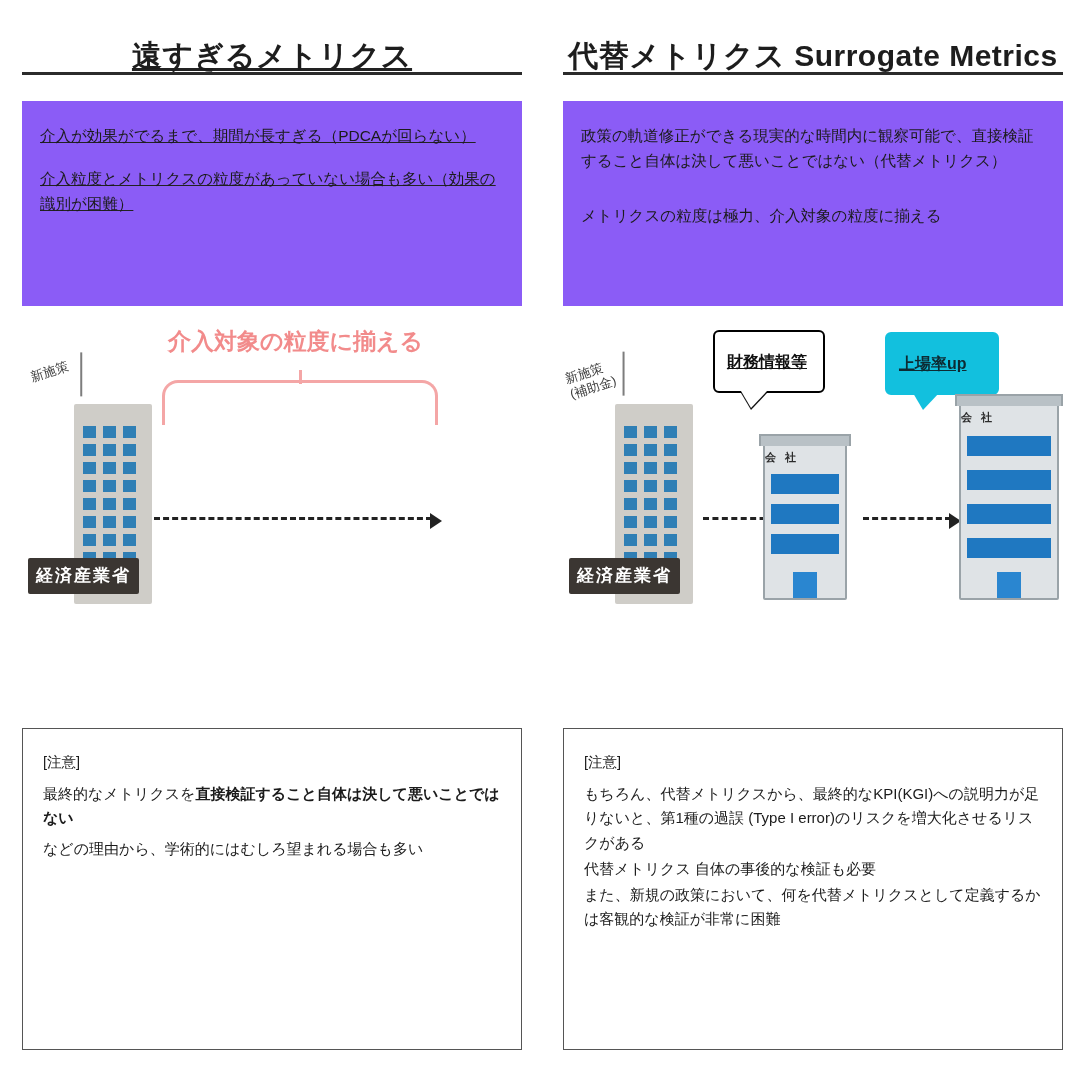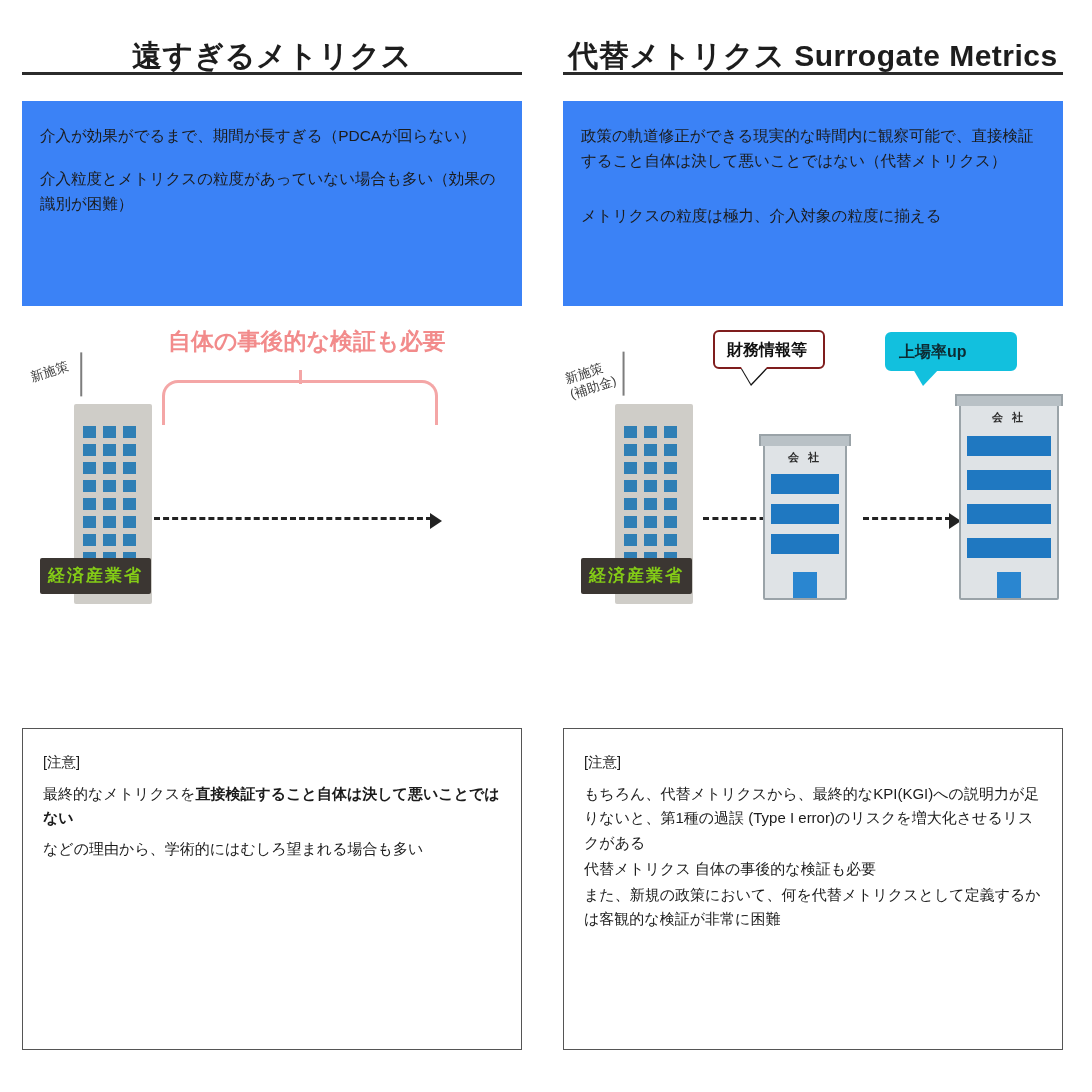--- a/index.html
+++ b/index.html
@@ -20,42 +20,42 @@
     width: 1092px;
     height: 1092px;
     box-sizing: border-box;
   }
   .col {
     position: absolute;
     top: 0;
     width: 500px;
     height: 1092px;
   }
-  .col-left  { left: 22px; }
+  .col-left  { left: 22px; text-decoration: underline; }
   .col-right { left: 563px; }
 
   .col-title {
     text-align: center;
     font-size: 30px;
     font-weight: bold;
     color: #1d1d1d;
     letter-spacing: 0.5px;
     padding-top: 36px;
     height: 56px;
     box-sizing: border-box;
   }
   .title-rule {
     height: 3px;
     background: #2b2b2b;
     margin-top: 16px;
     width: 100%;
   }
 
   .blue-box {
-    background: #3b82f6;
+    background: #8b5cf6;
     margin-top: 26px;
     padding: 22px 18px 24px 18px;
     box-sizing: border-box;
     min-height: 205px;
   }
   .blue-box p {
     margin: 0 0 18px 0;
     font-size: 15.5px;
     line-height: 1.62;
     color: #1b1b1b;
@@ -89,28 +89,27 @@
   }
   .bldg-gray .win-grid span {
     display: block;
     width: 13px;
     height: 12px;
     background: #2f7fb5;
   }
   .label-dark {
     position: absolute;
     background: #3b3632;
-    color: #84cc16;
+    color: #ffffff;
     font-size: 17px;
     font-weight: bold;
     padding: 6px 8px 7px 8px;
     letter-spacing: 2px;
     white-space: nowrap;
     border-radius: 2px;
-    margin-left: 12px;
   }
   .policy-tag {
     position: absolute;
     font-size: 13px;
     color: #3a3a3a;
     transform: rotate(-18deg);
     white-space: nowrap;
     line-height: 1.25;
   }
   .policy-tag .stick {
@@ -196,21 +195,21 @@
     background: #b9c1c6;
     border: 2px solid #9aa3a8;
     border-bottom: none;
     box-sizing: border-box;
   }
   .bldg-blue .cap {
     position: absolute;
     top: 4px;
     left: 0;
     right: 0;
-    text-align: center;
+    text-align: left;
     font-size: 11px;
     font-weight: bold;
     color: #2b2b2b;
     letter-spacing: 3px;
   }
   .bldg-blue .floor {
     position: absolute;
     left: 6px;
     right: 6px;
     height: 20px;
@@ -222,28 +221,29 @@
     left: 50%;
     transform: translateX(-50%);
     width: 24px;
     height: 26px;
     background: #2a86d0;
   }
 
   .bubble {
     position: absolute;
     background: #ffffff;
-    border: 2px solid #7f1d1d;
+    border: 2px solid #000000;
     border-radius: 6px;
     font-size: 16px;
     font-weight: bold;
     color: #111;
-    padding: 6px 12px;
+    padding: 18px 12px;
     line-height: 1.45;
     box-sizing: border-box;
+    text-decoration: underline;
   }
   .bubble::after {
     content: "";
     position: absolute;
     bottom: -17px;
     left: 26px;
     width: 0;
     height: 0;
     border-left: 10px solid transparent;
     border-right: 16px solid transparent;
@@ -340,21 +340,21 @@
             <span></span>
             <span></span>
           <span></span>
             <span></span>
             <span></span>
             <span></span>
         </div>
       </div>
       <div class="label-dark" style="left:6px; top:246px;">経済産業省</div>
 
-      <div class="red-note" style="left:146px; top:14px;">自体の事後的な検証も必要</div>
+      <div class="red-note" style="left:146px; top:14px;">介入対象の粒度に揃える</div>
       <div class="brace" style="left:140px; top:68px;"></div>
 
       <div class="dash-arrow" style="left:132px; top:205px; width:278px;"></div>
 
     </div>
 
     <div class="note-box">
       <div class="ttl">[注意]</div>
       <p><span>最終的なメトリクスを</span><span class="strong">直接検証すること自体は決して悪いことではない</span></p>
       <p>などの理由から、学術的にはむしろ望まれる場合も多い</p>
@@ -417,21 +417,21 @@
         <div class="roof"></div>
         <div class="cap">会 社</div>
         <div class="floor" style="top:28px;"></div>
         <div class="floor" style="top:58px;"></div>
         <div class="floor" style="top:88px;"></div>
         <div class="door"></div>
       </div>
 
       <div class="dash-arrow" style="left:300px; top:205px; width:88px;"></div>
 
-      <div class="bubble cyan" style="left:322px; top:20px; width:132px;">上場率up</div>
+      <div class="bubble cyan" style="left:322px; top:20px; width:114px;">上場率up</div>
 
       <div class="bldg-blue" style="left:396px; top:92px; width:96px; height:192px;">
         <div class="roof"></div>
         <div class="cap">会 社</div>
         <div class="floor" style="top:30px;"></div>
         <div class="floor" style="top:64px;"></div>
         <div class="floor" style="top:98px;"></div>
         <div class="floor" style="top:132px;"></div>
         <div class="door"></div>
       </div>

